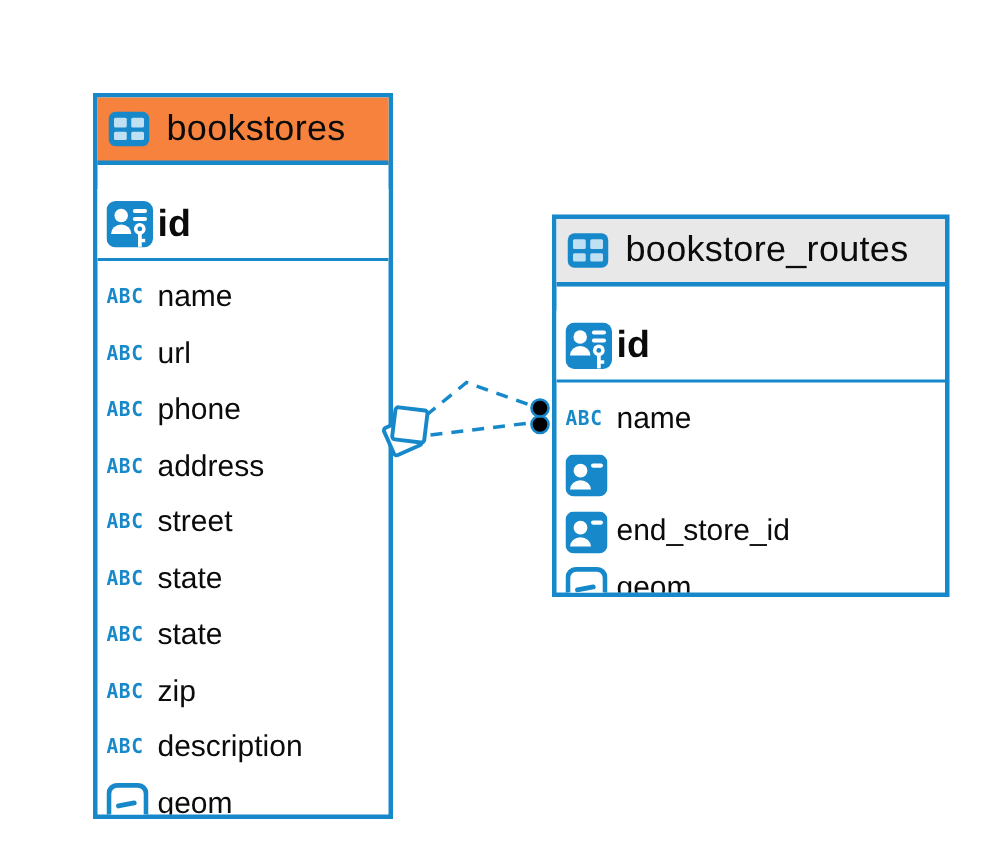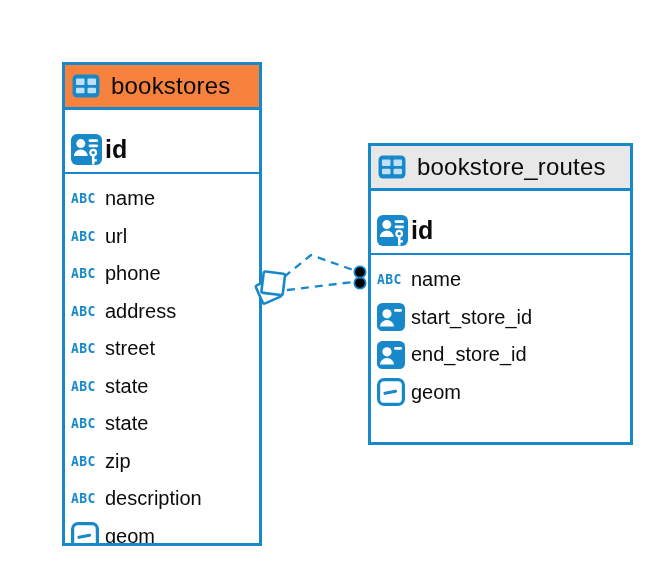--- a/index.html
+++ b/index.html
@@ -182,21 +182,21 @@
             <svg width="28" height="28" viewBox="0 0 28 28">
     <rect x="1.6" y="1.6" width="24.8" height="24.8" rx="5.5" fill="#fff" stroke="#1789CA" stroke-width="3.2"></rect>
     <path d="M8 15.3 L18.5 13.3" stroke="#1789CA" stroke-width="3.2" stroke-linecap="round"></path>
             </svg>
           </span>
           <span class="field-label">geom</span>
         </div>
       </div>
   </div>
 
-  <div class="db-table" style="left:368px;top:143px;width:265px;height:302px;">
+  <div class="db-table" style="left:368px;top:143px;width:265px;height:255px;">
     <div class="db-header" style="background: rgb(232, 232, 232);">
       <span class="icon-cell" style="flex-basis:auto;width:auto;">
           <svg width="28" height="24" viewBox="0 0 28 24">
     <rect x="0.5" y="0.5" width="27" height="23" rx="4.5" fill="#1789CA"></rect>
     <rect x="4" y="4.5" width="8.5" height="6.5" rx="1" fill="#BFE0F3"></rect>
     <rect x="15.5" y="4.5" width="8.5" height="6.5" rx="1" fill="#BFE0F3"></rect>
     <rect x="4" y="13.8" width="8.5" height="5.5" rx="1" fill="#BFE0F3"></rect>
     <rect x="15.5" y="13.8" width="8.5" height="5.5" rx="1" fill="#BFE0F3"></rect>
           </svg>
         </span>
@@ -227,21 +227,20 @@
         </div>
         <div class="field-row">
           <span class="icon-cell">
             <svg width="28" height="28" viewBox="0 0 28 28">
     <rect width="28" height="28" rx="5.5" fill="#1789CA"></rect>
     <circle cx="10" cy="10.8" r="4.6" fill="#fff"></circle>
     <path d="M3 23.4 a7 6.3 0 0 1 14 0 z" fill="#fff"></path>
     <rect x="17" y="6" width="8" height="2.8" rx="1.4" fill="#fff"></rect>
             </svg>
           </span>
-          <span class="field-label">start_store_id</span>
         </div>
         <div class="field-row">
           <span class="icon-cell">
             <svg width="28" height="28" viewBox="0 0 28 28">
     <rect width="28" height="28" rx="5.5" fill="#1789CA"></rect>
     <circle cx="10" cy="10.8" r="4.6" fill="#fff"></circle>
     <path d="M3 23.4 a7 6.3 0 0 1 14 0 z" fill="#fff"></path>
     <rect x="17" y="6" width="8" height="2.8" rx="1.4" fill="#fff"></rect>
             </svg>
           </span>

